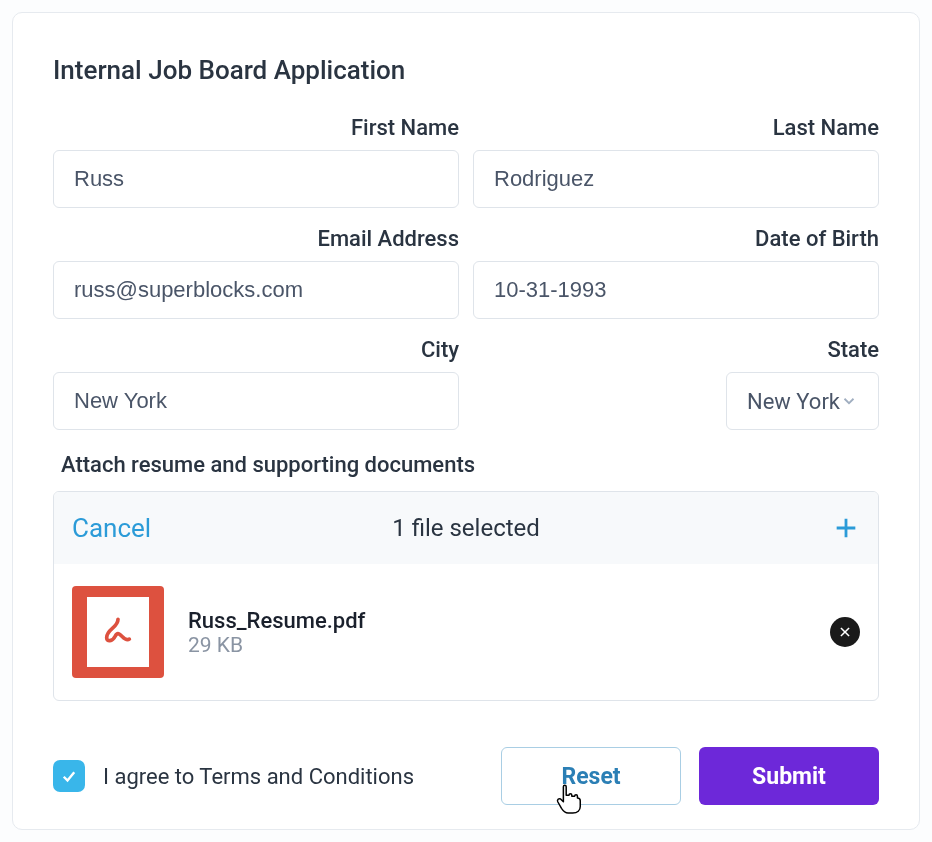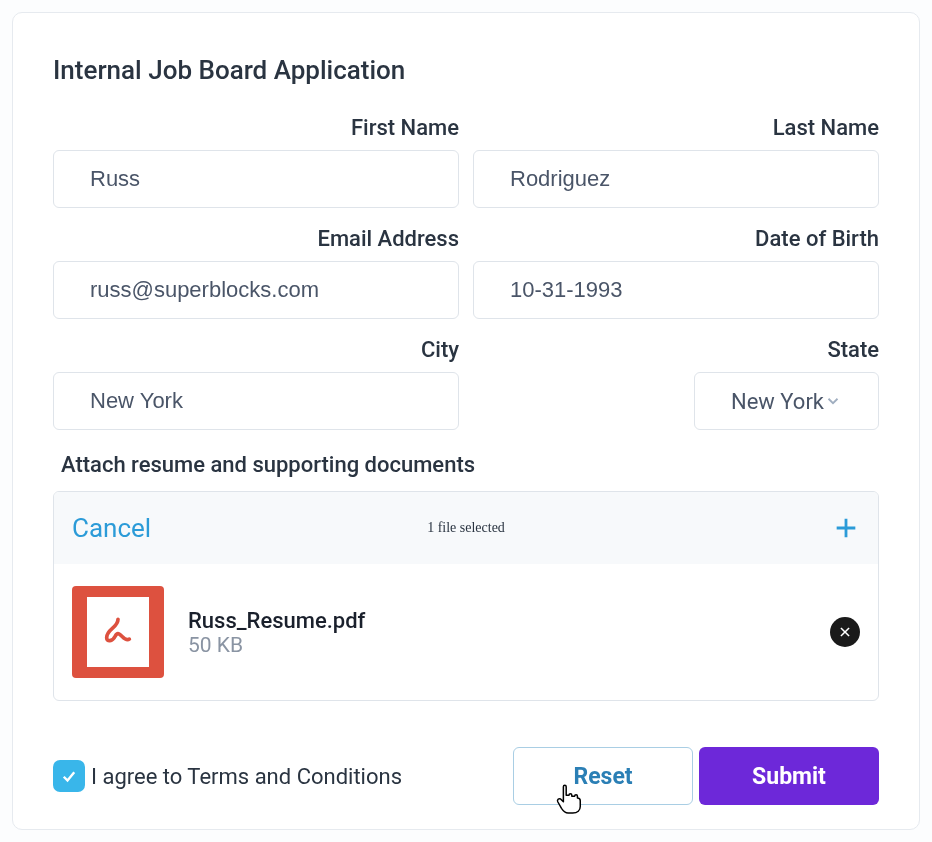--- a/index.html
+++ b/index.html
@@ -41,21 +41,21 @@
     font-size: 22px;
     font-weight: 500;
     color: #2a3441;
     margin-bottom: 10px;
   }
   .text-input, .select-box {
     height: 58px;
     border: 1px solid #dfe4ea;
     border-radius: 6px;
     background: #fff;
-    padding: 0 36px;
+    padding: 0 20px;
     font-size: 22px;
     color: #4a5568;
     display: flex;
     align-items: center;
     outline: none;
   }
   .text-input { width: 100%; }
   .select-box {
     position: relative;
     justify-content: space-between;
@@ -92,24 +92,23 @@
   .cancel-link {
     color: #2b9bd8;
     font-size: 26px;
     font-weight: 400;
     cursor: pointer;
   }
   .file-header-center {
     position: absolute;
     left: 50%;
     transform: translateX(-50%);
-    font-size: 14px;
+    font-size: 24px;
     color: #2a3441;
     font-weight: 400;
-    font-family: Liberation Serif, serif;
   }
   .add-icon {
     margin-left: auto;
     width: 28px; height: 28px;
     stroke: #2b9bd8;
     stroke-width: 2.4;
     cursor: pointer;
   }
   .file-row {
     display: flex;
@@ -162,21 +161,21 @@
   .remove-btn svg {
     width: 14px; height: 14px;
     stroke: #ffffff; stroke-width: 2.6;
   }
 
   .footer {
     position: absolute;
     left: 40px; right: 40px; bottom: 24px;
     display: flex;
     align-items: center;
-    gap: 6px;
+    gap: 18px;
   }
   .checkbox {
     width: 32px; height: 32px;
     border-radius: 7px;
     background: #39b6ea;
     display: flex;
     align-items: center;
     justify-content: center;
     cursor: pointer;
   }
@@ -279,21 +278,21 @@
     <div class="file-row">
       <div class="pdf-thumb">
         <div class="pdf-inner">
           <svg class="pdf-glyph" viewBox="0 0 24 24">
             <path d="M12 3 C12 9 4 10 4 16 C4 19 8 19 10 15 C13 9 16 20 20 17"></path>
           </svg>
         </div>
       </div>
       <div class="file-info">
         <div class="file-name">Russ_Resume.pdf</div>
-        <div class="file-size">50 KB</div>
+        <div class="file-size">29 KB</div>
       </div>
       <div class="remove-btn">
         <svg viewBox="0 0 24 24" fill="none">
           <line x1="5" y1="5" x2="19" y2="19"></line>
           <line x1="19" y1="5" x2="5" y2="19"></line>
         </svg>
       </div>
     </div>
   </div>
 

